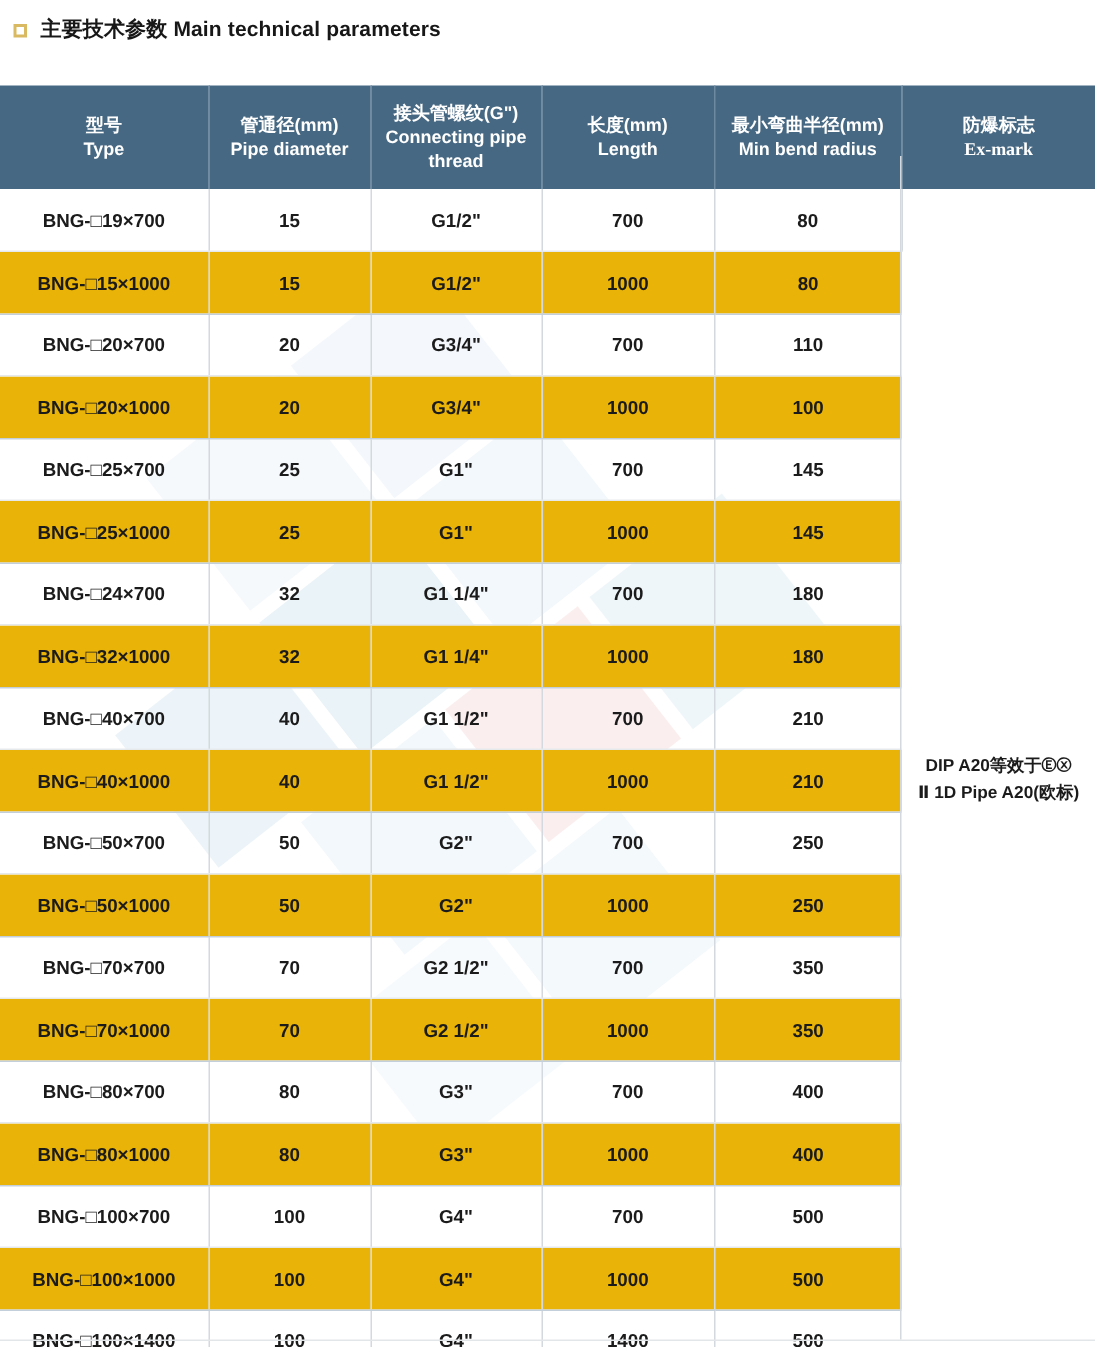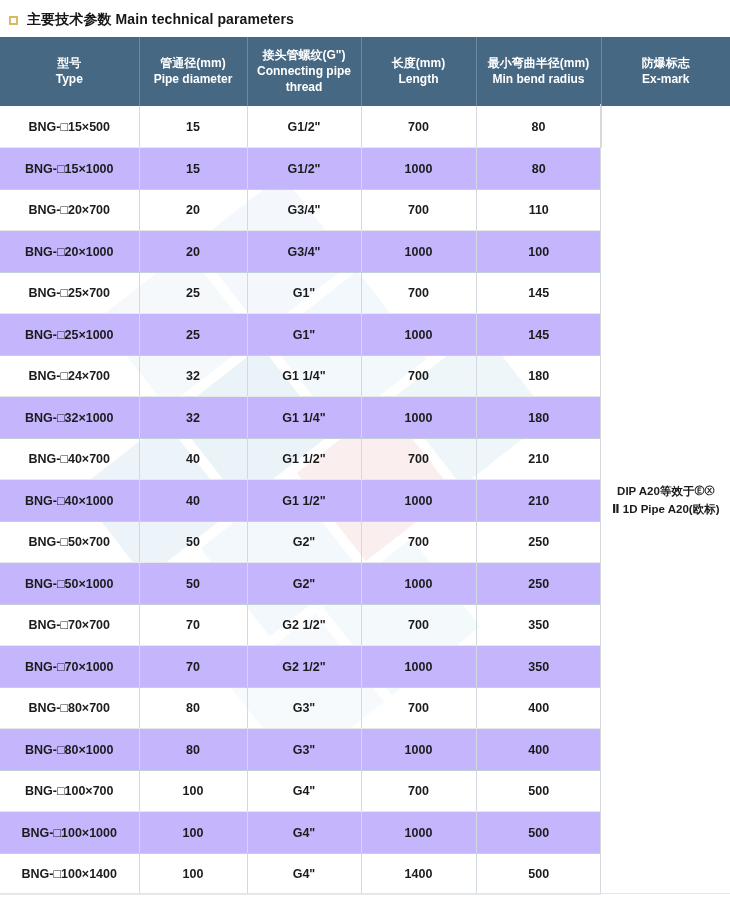--- a/index.html
+++ b/index.html
@@ -26,21 +26,21 @@
     opacity: 0.50;
   }
 
   
   #title-bar {
     position: relative;
     z-index: 2;
     display: flex;
     align-items: center;
     gap: 9px;
-    padding: 10px 0 7px 9px;
+    padding: 10px 0 27px 9px;
     height: 20px;
   }
   #title-bullet {
     width: 9px;
     height: 9px;
     border: 2px solid #d9ba63;
     box-sizing: border-box;
     background: #ffffff;
     flex: 0 0 auto;
   }
@@ -74,38 +74,38 @@
     font-weight: bold;
     font-size: 12px;
     line-height: 1.32;
     padding: 11px 3px 11px 3px;
     height: 60px;
     box-sizing: border-box;
     text-align: center;
     vertical-align: middle;
     border-right: 1px solid #6d8aa1;
   }
-  #spec-table thead th:last-child { border-right: none; }
+  #spec-table thead th:last-child { border-right: none; font-family: Liberation Serif, serif; }
   #spec-table thead th .cn { display: block; }
   #spec-table thead th .en { display: block; }
 
   #spec-table tbody td {
     height: 41.5px;
     padding: 0 4px;
     text-align: center;
     vertical-align: middle;
     font-size: 12.5px;
     font-weight: bold;
     color: #1b1b1b;
     border-right: 1px solid #d3d9de;
     border-bottom: 1px solid #e6e9ec;
     box-sizing: border-box;
   }
   #spec-table tbody tr.alt td {
-    background: #c4b5fd;
+    background: #eab308;
     border-bottom-color: #c3d0dc;
   }
   #spec-table tbody tr td.ex-cell {
     background: transparent;
     border-right: none;
     border-bottom: none;
     font-weight: bold;
     font-size: 11.5px;
     line-height: 1.55;
     white-space: nowrap;
@@ -195,21 +195,21 @@
         <span class="en">Min bend radius</span>
       </th>
       <th>
         <span class="cn">防爆标志</span>
         <span class="en">Ex-mark</span>
       </th>
     </tr>
   </thead>
   <tbody id="spec-body">
       <tr>
-        <td>BNG-□15×500</td>
+        <td>BNG-□19×700</td>
         <td>15</td>
         <td>G1/2"</td>
         <td>700</td>
         <td>80</td>
         <td class="ex-cell" rowspan="19" style="vertical-align: middle; text-align: center;">
           <span class="ex-line"><span>DIP A20等效于</span><span class="ex-sym">Ⓔⓧ</span></span>
           <span class="ex-line">Ⅱ 1D Pipe A20(欧标)</span>
         </td>
       </tr>
       <tr class="alt">

